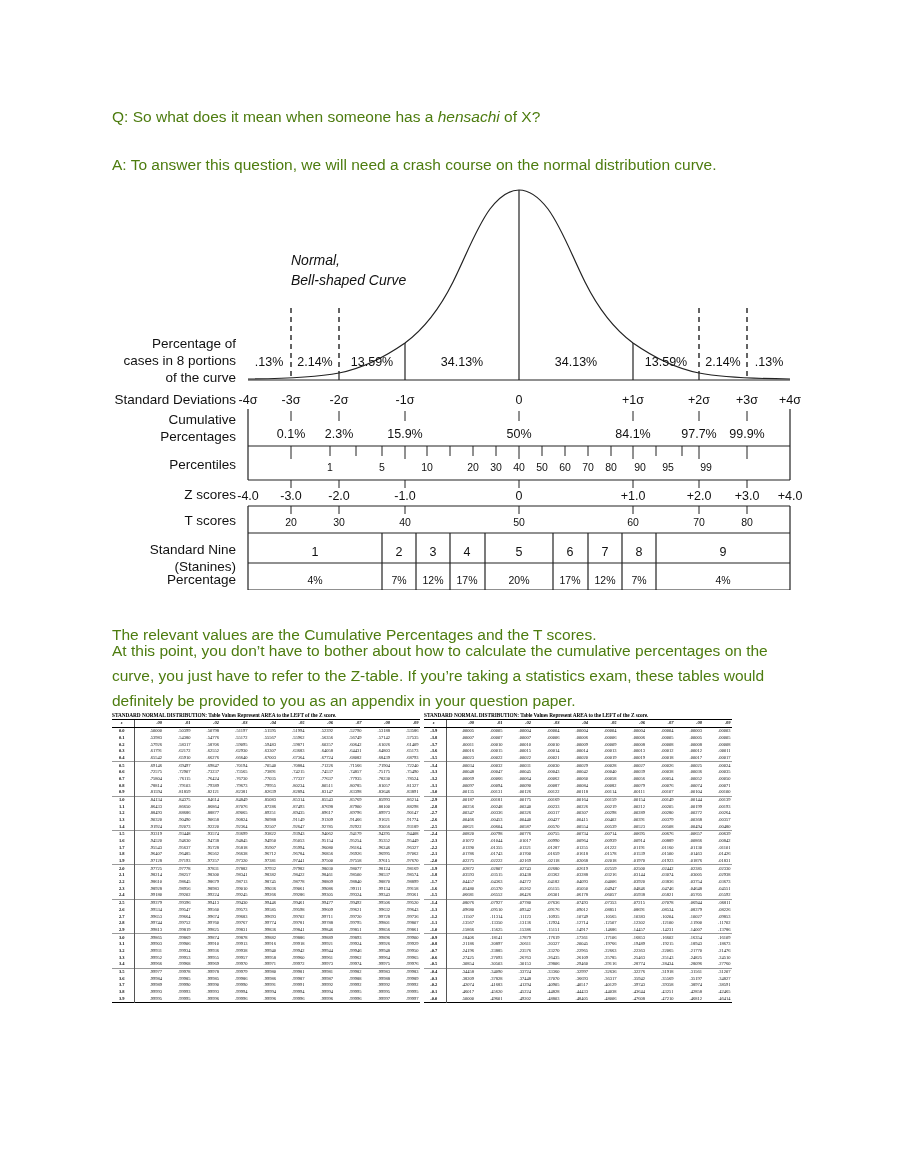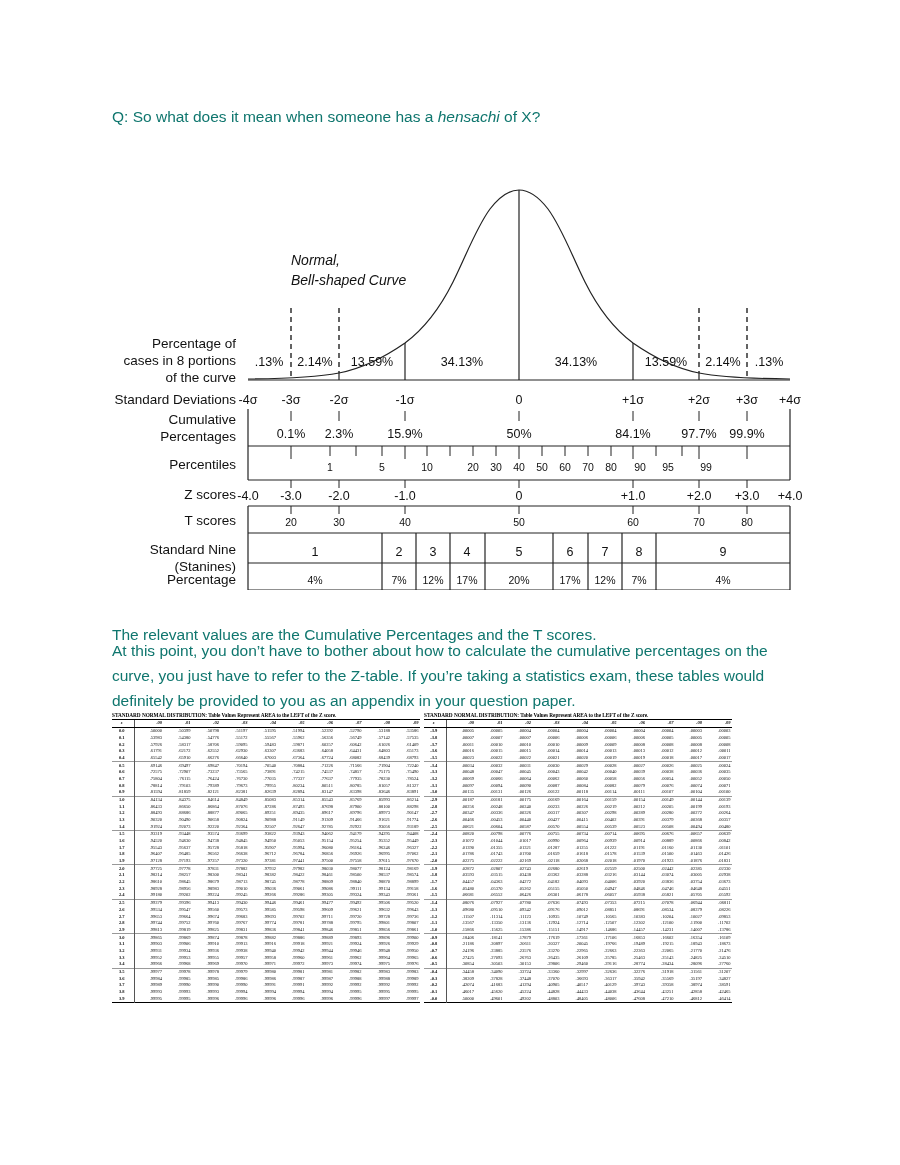--- a/index.html
+++ b/index.html
@@ -8,21 +8,21 @@
     width:900px; height:1165px;
     background:#ffffff;
     font-family:"Liberation Sans", sans-serif;
     color:#111;
     position:relative;
     overflow:hidden;
   }
   .page { position:relative; width:900px; height:1165px; }
 
   
-  .prose { position:absolute; font-size:15.5px; line-height:1.62; color:#0f766e; }
+  .prose { position:absolute; font-size:15.5px; line-height:1.62; color:#4d7c0f; }
   .q-line { left:112px; top:104px; width:700px; }
   .a-line { left:112px; top:152px; width:720px; }
   .rel-line { left:112px; top:622px; width:720px; }
   .para { left:112px; top:638px; width:700px; }
   .ital { font-style:italic; }
 
   
   #diagram { position:absolute; left:0px; top:180px; width:900px; height:410px; }
 
   
@@ -70,20 +70,21 @@
 </style>
 </head>
 <body>
 
 <div class="page">
 
   <div class="prose q-line">
     <span>Q: So what does it mean when someone has a </span><span class="ital">hensachi</span><span> of X?</span>
   </div>
 
+  <div class="prose a-line">A: To answer this question, we will need a crash course on the normal distribution curve.</div>
 
   <svg id="diagram" viewBox="0 0 900 410">
     <defs>
       <style>
         .lbl { font-family:"Liberation Sans", sans-serif; font-size:13.5px; fill:#111; }
         .lblR { font-family:"Liberation Sans", sans-serif; font-size:13.5px; fill:#111; text-anchor:end; }
         .tick { font-family:"Liberation Sans", sans-serif; font-size:12.5px; fill:#111; text-anchor:middle; }
         .tickS { font-family:"Liberation Sans", sans-serif; font-size:10.5px; fill:#111; text-anchor:middle; }
         .capt { font-family:"Liberation Sans", sans-serif; font-size:14px; font-style:italic; fill:#111; }
         .ln { stroke:#222; stroke-width:1.2; fill:none; }

